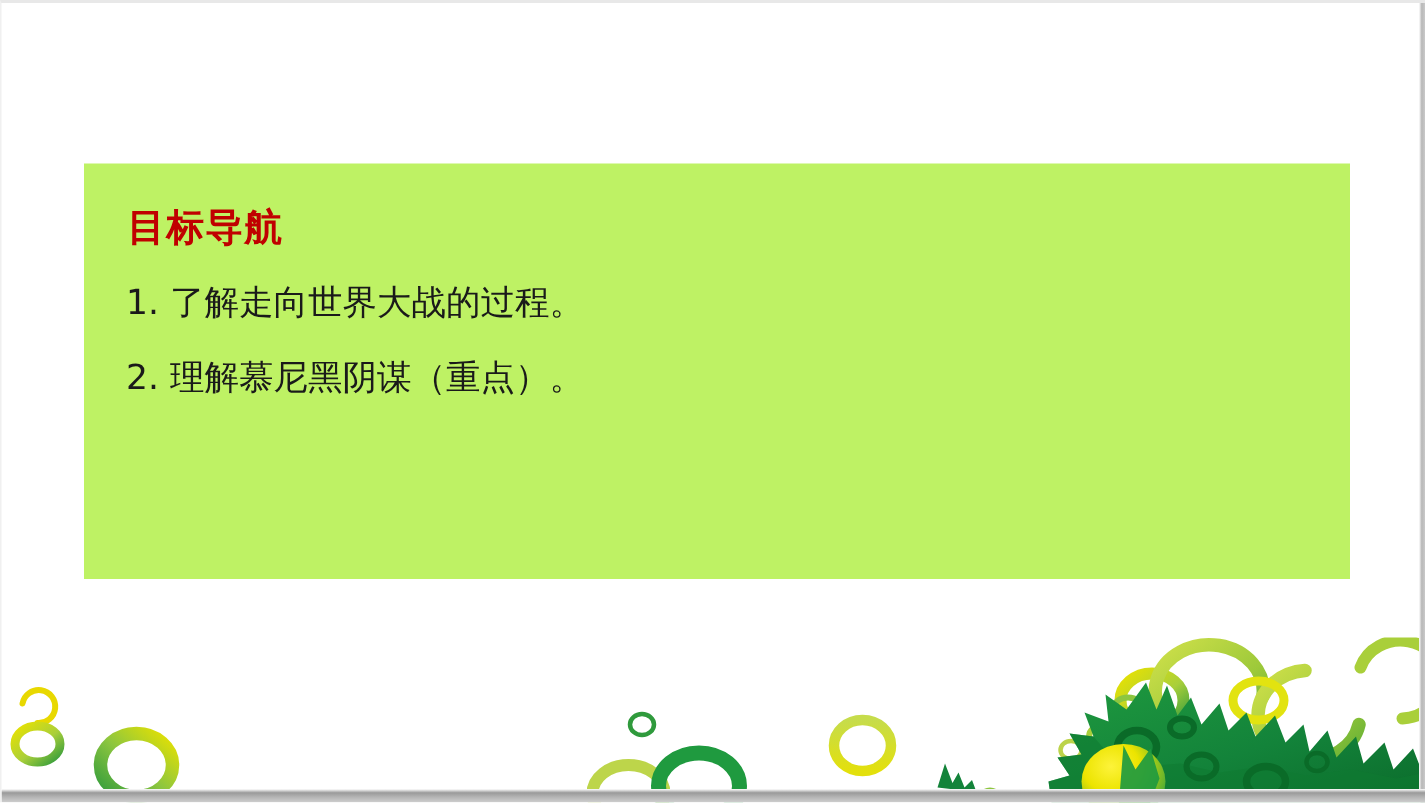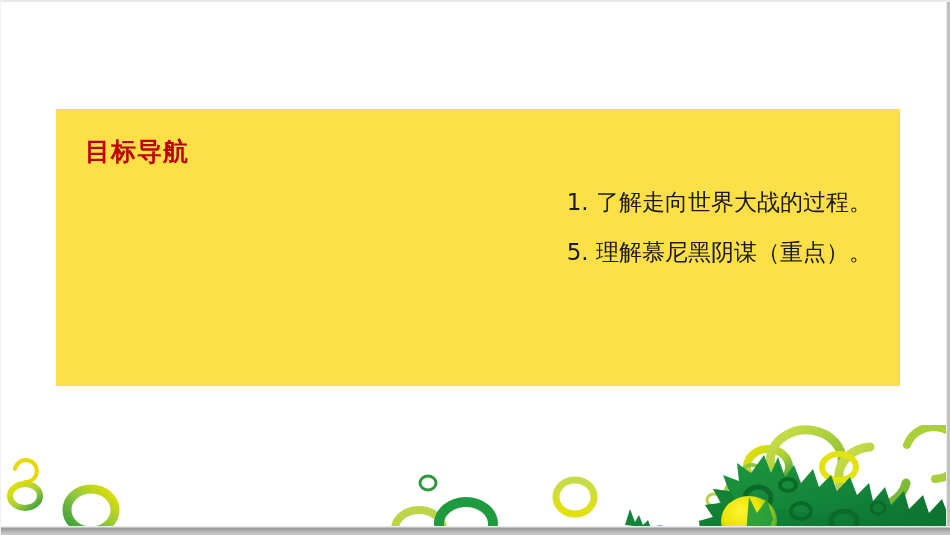--- a/index.html
+++ b/index.html
@@ -41,21 +41,21 @@
     background: linear-gradient(to bottom, #ffffff 0%, #9a9a9a 28%, #b4b4b4 60%, #cfcfcf 100%);
   }
 
   
   .panel {
     position: absolute;
     left: 55px;
     top: 107px;
     width: 844px;
     height: 277px;
-    background: #fde047;
+    background: #bef264;
     box-sizing: border-box;
     padding: 30px 28px 0 28px;
   }
 
   .panel-title {
     color: #c00000;
     font-size: 25px;
     font-weight: bold;
     letter-spacing: 1px;
     line-height: 1;
@@ -69,21 +69,20 @@
     padding: 0;
   }
   .goal-item {
     display: block;
     color: #1a1a1a;
     font-size: 23px;
     line-height: 1.0;
     margin-top: 27px;
     white-space: nowrap;
     font-family: "DejaVu Sans", "Liberation Sans", sans-serif;
-    text-align: right;
   }
 
   
   .decor {
     position: absolute;
     left: 0;
     bottom: 0;
     width: 950px;
     height: 110px;
     pointer-events: none;
@@ -94,21 +93,21 @@
 <body>
 
 <div class="slide">
 
   <div class="panel">
 
     <div class="panel-title">目标导航</div>
 
     <div class="goal-list">
       <div class="goal-item">1. 了解走向世界大战的过程。</div>
-      <div class="goal-item">5. 理解慕尼黑阴谋（重点）。</div>
+      <div class="goal-item">2. 理解慕尼黑阴谋（重点）。</div>
     </div>
 
   </div>
 
   <div class="decor">
     <svg width="950" height="110" viewBox="0 0 950 110" xmlns="http://www.w3.org/2000/svg">
       <defs>
         <linearGradient id="gRingA" x1="0" y1="0" x2="1" y2="1">
           <stop offset="0%" stop-color="#e9e200"></stop>
           <stop offset="55%" stop-color="#a9cf3a"></stop>

